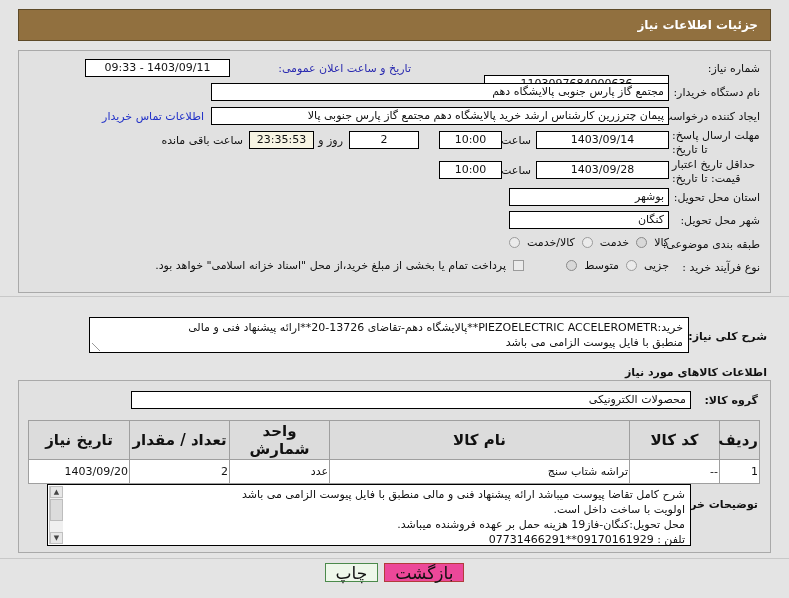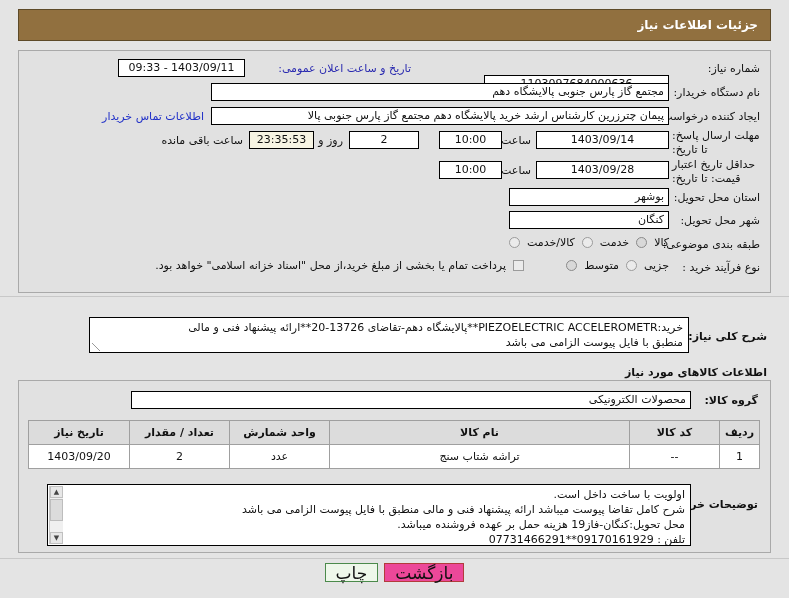--- a/index.html
+++ b/index.html
@@ -99,26 +99,26 @@
   .sb-arrow.bottom{position:absolute;bottom:0;left:0;}
   .sb-thumb{position:absolute;top:13px;left:0;width:13px;height:22px;background:#dcdcdc;border:1px solid #bdbdbd;box-sizing:border-box;}
 
   
   table.items{
     border-collapse:collapse;width:100%;font-size:11px;
     table-layout:fixed;
   }
   table.items th{
     background:#dcdcdc;border:1px solid #9f9f9f;
-    height:21px;font-weight:bold;color:#111;font-size:11px;
+    height:21px;font-weight:bold;color:#111;font-size:15px;
     text-align:center;
   }
   table.items td{
     background:#ffffff;border:1px solid #9f9f9f;
-    height:21px;text-align:center;color:#111;font-size:11px;margin-left:39px;
+    height:21px;color:#111;font-size:11px;margin-left:39px;
   }
 
   
   .btnbar{position:absolute;left:0;top:563px;width:789px;display:flex;justify-content:center;gap:6px;}
   .btn{
     border:1px solid #777;font-size:17px;height:19px;min-width:50px;
     padding:0 10px;box-sizing:border-box;cursor:pointer;color:#111;
     display:flex;align-items:center;justify-content:center;
   }
   .btn-print{background:#eef7ea;border-color:#4b8a4b;}
@@ -142,21 +142,21 @@
   <div class="titlebar">
     <span>جزئیات اطلاعات نیاز</span>
   </div>
 
   <div class="panel panel-main">
 
     <div class="abs" style="right:10px;top:11px;">شماره نیاز:</div>
     <div class="abs fld ltr" style="right:101px;top:24px;width:185px;">1103097684000636</div>
 
     <div class="abs lbl lbl-blue" style="right:359px;top:11px;">تاریخ و ساعت اعلان عمومی:</div>
-    <div class="abs fld ltr" style="right:525px;top:8px;width:127px;">09:33 - 1403/09/11</div>
+    <div class="abs fld ltr" style="right:540px;top:8px;width:145px;">09:33 - 1403/09/11</div>
 
     <div class="abs" style="right:10px;top:35px;">نام دستگاه خریدار:</div>
     <div class="abs fld rt" style="right:101px;top:32px;width:458px;">مجتمع گاز پارس جنوبی  پالایشگاه دهم</div>
 
     <div class="abs" style="right:10px;top:59px;">ایجاد کننده درخواست:</div>
     <div class="abs fld rt" style="right:101px;top:56px;width:458px;">پیمان چترزرین کارشناس ارشد خرید پالایشگاه دهم مجتمع گاز پارس جنوبی  پالا</div>
     <div class="abs link" style="right:566px;top:59px;">اطلاعات تماس خریدار</div>
 
     <div class="abs" style="right:10px;top:78px;width:88px;text-align:left;line-height:14px;">مهلت ارسال پاسخ: تا تاریخ:</div>
     <div class="abs fld ltr" style="right:101px;top:80px;width:133px;">1403/09/14</div>
@@ -253,22 +253,22 @@
       </table>
     </div>
 
     <div class="abs lbl lbl-b" style="right:12px;top:117px;">توضیحات خریدار:</div>
     <div class="abs ta" style="right:79px;top:103px;width:644px;height:62px;padding-left:18px;">
       <div class="scrollbar">
         <div class="sb-arrow">▲</div>
         <div class="sb-thumb"></div>
         <div class="sb-arrow bottom">▼</div>
       </div>
+      <div>شرح کامل تقاضا پیوست میباشد ارائه پیشنهاد فنی و مالی منطبق با فایل پیوست الزامی می باشد</div>
       <div>اولویت با ساخت داخل است.</div>
-      <div>شرح کامل تقاضا پیوست میباشد ارائه پیشنهاد فنی و مالی منطبق با فایل پیوست الزامی می باشد</div>
       <div>محل تحویل:کنگان-فاز19 هزینه حمل بر عهده فروشنده میباشد.</div>
       <div>تلفن : 09170161929**07731466291</div>
     </div>
   </div>
 
   <div class="divider" style="top:558px;"></div>
 
   <div class="btnbar">
     <div class="btn btn-back">بازگشت</div>
     <div class="btn btn-print">چاپ</div>

